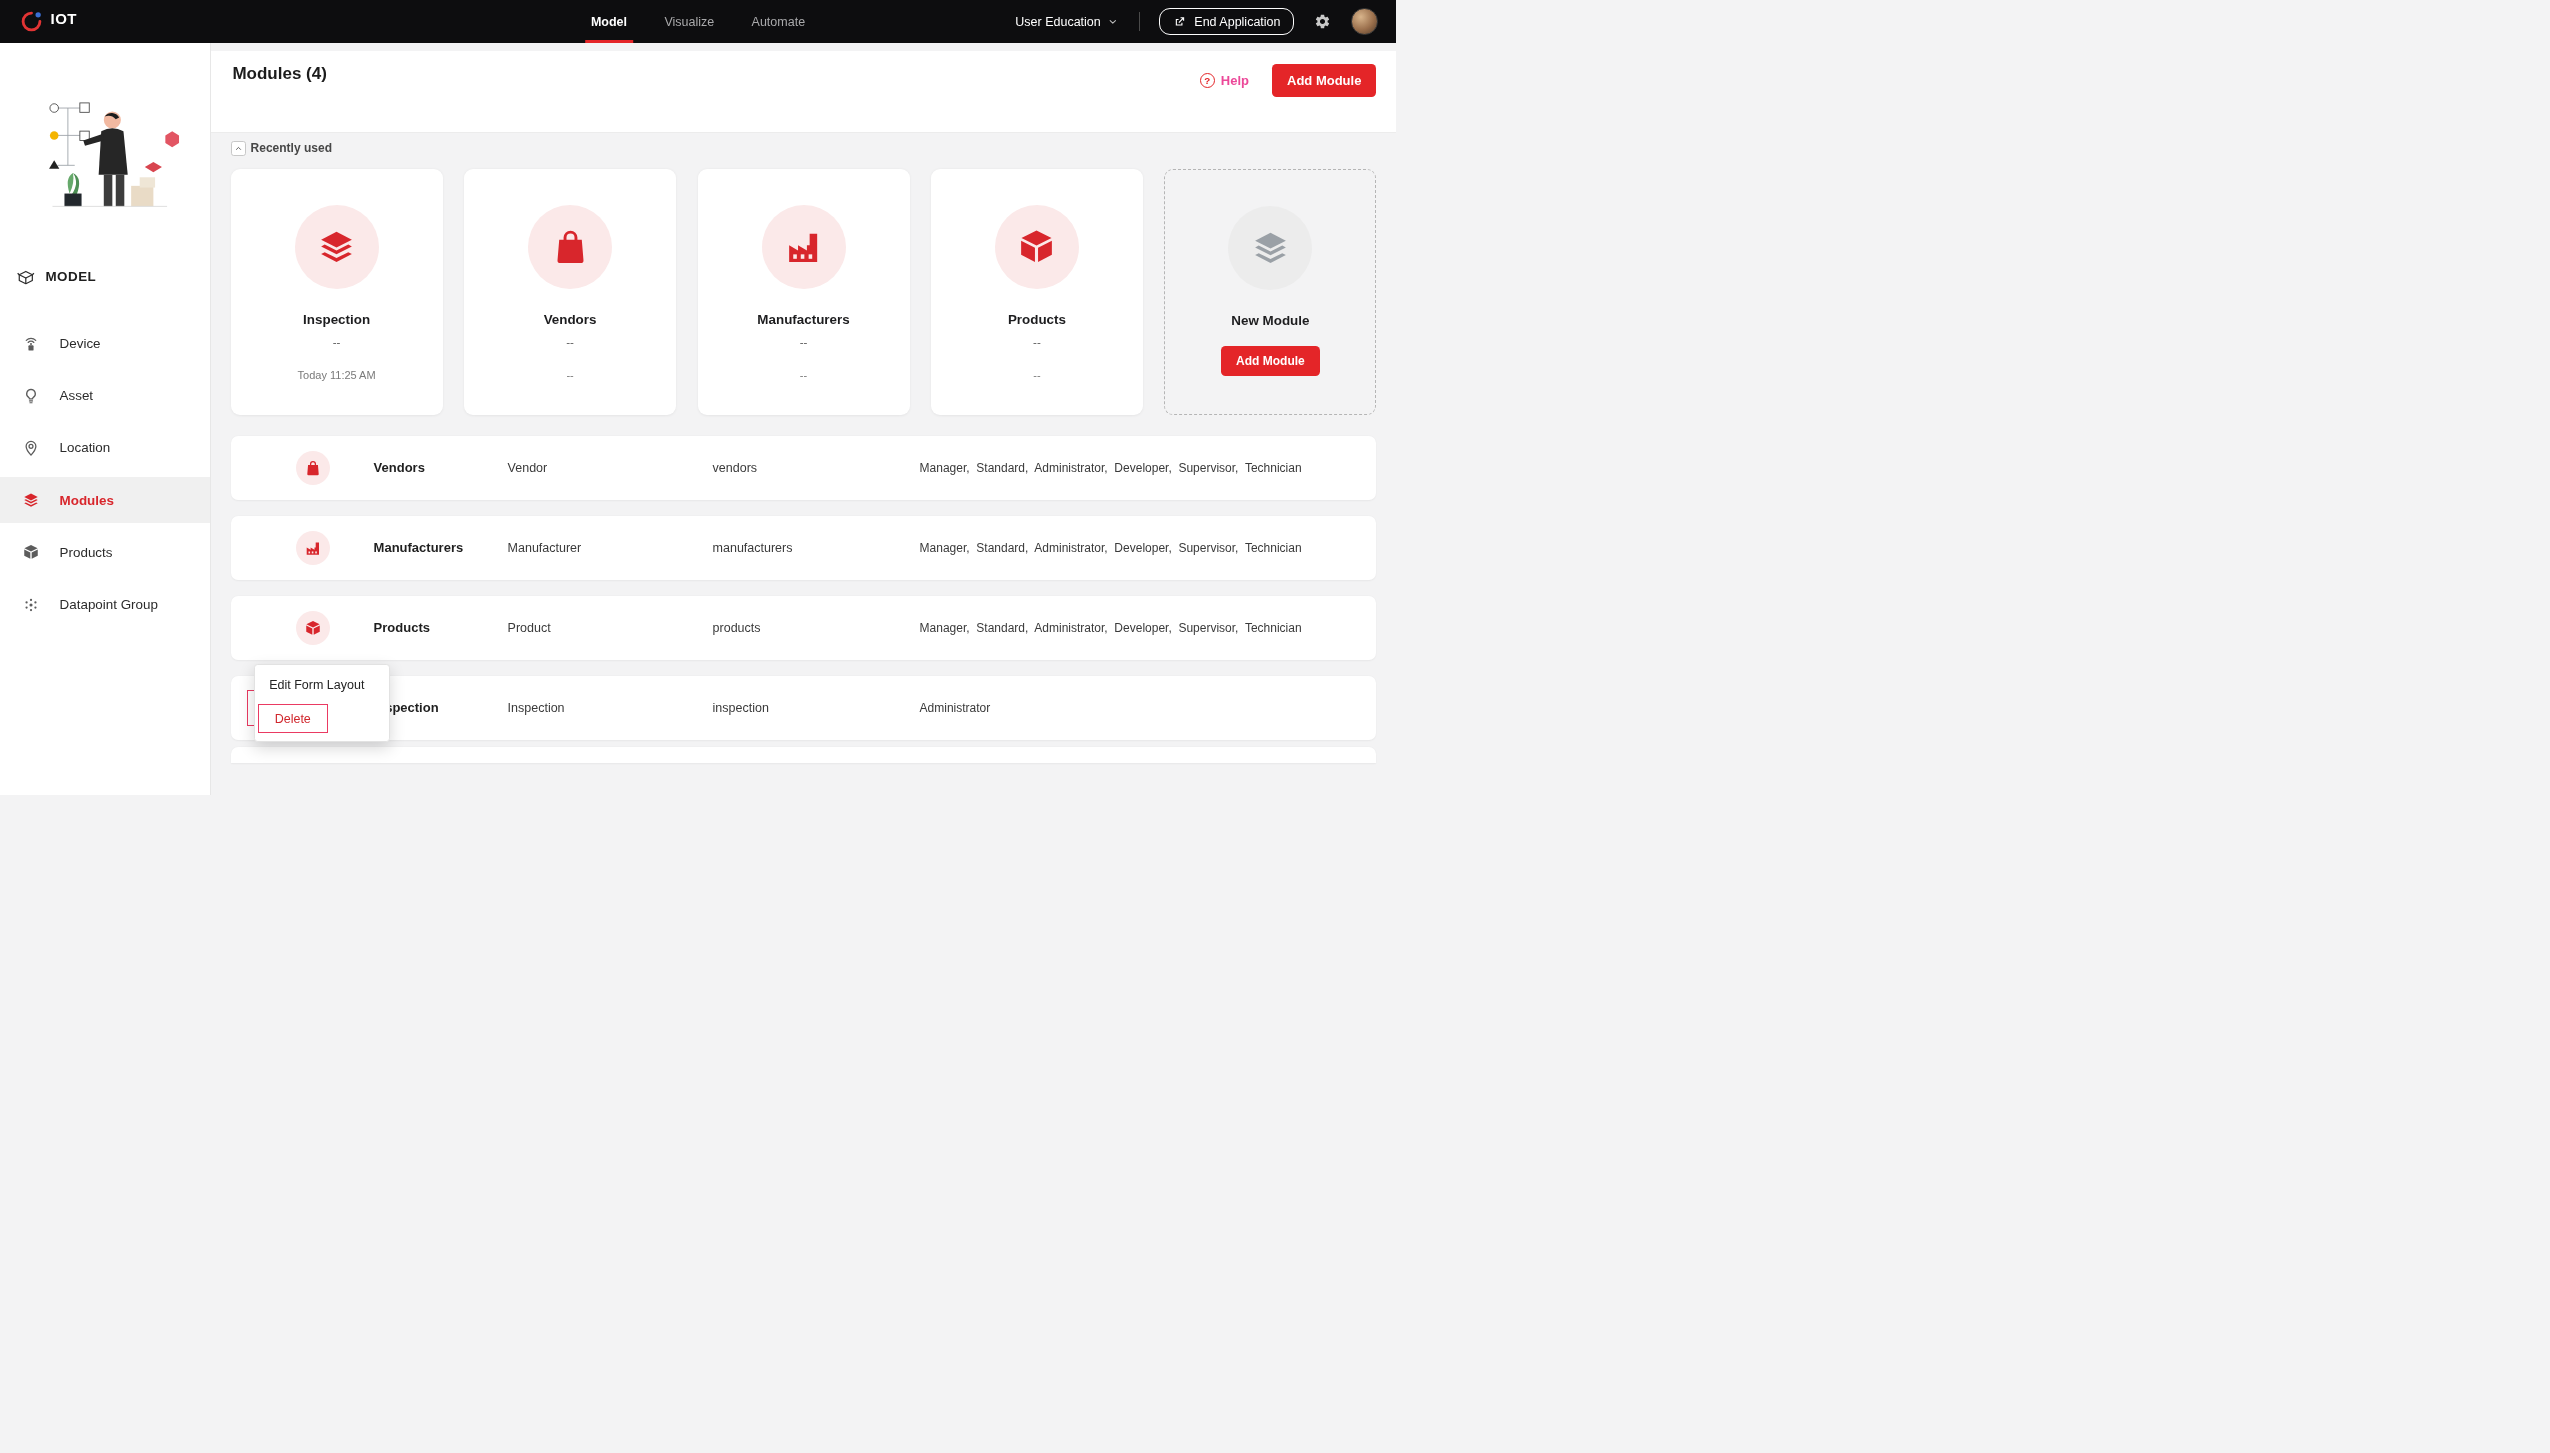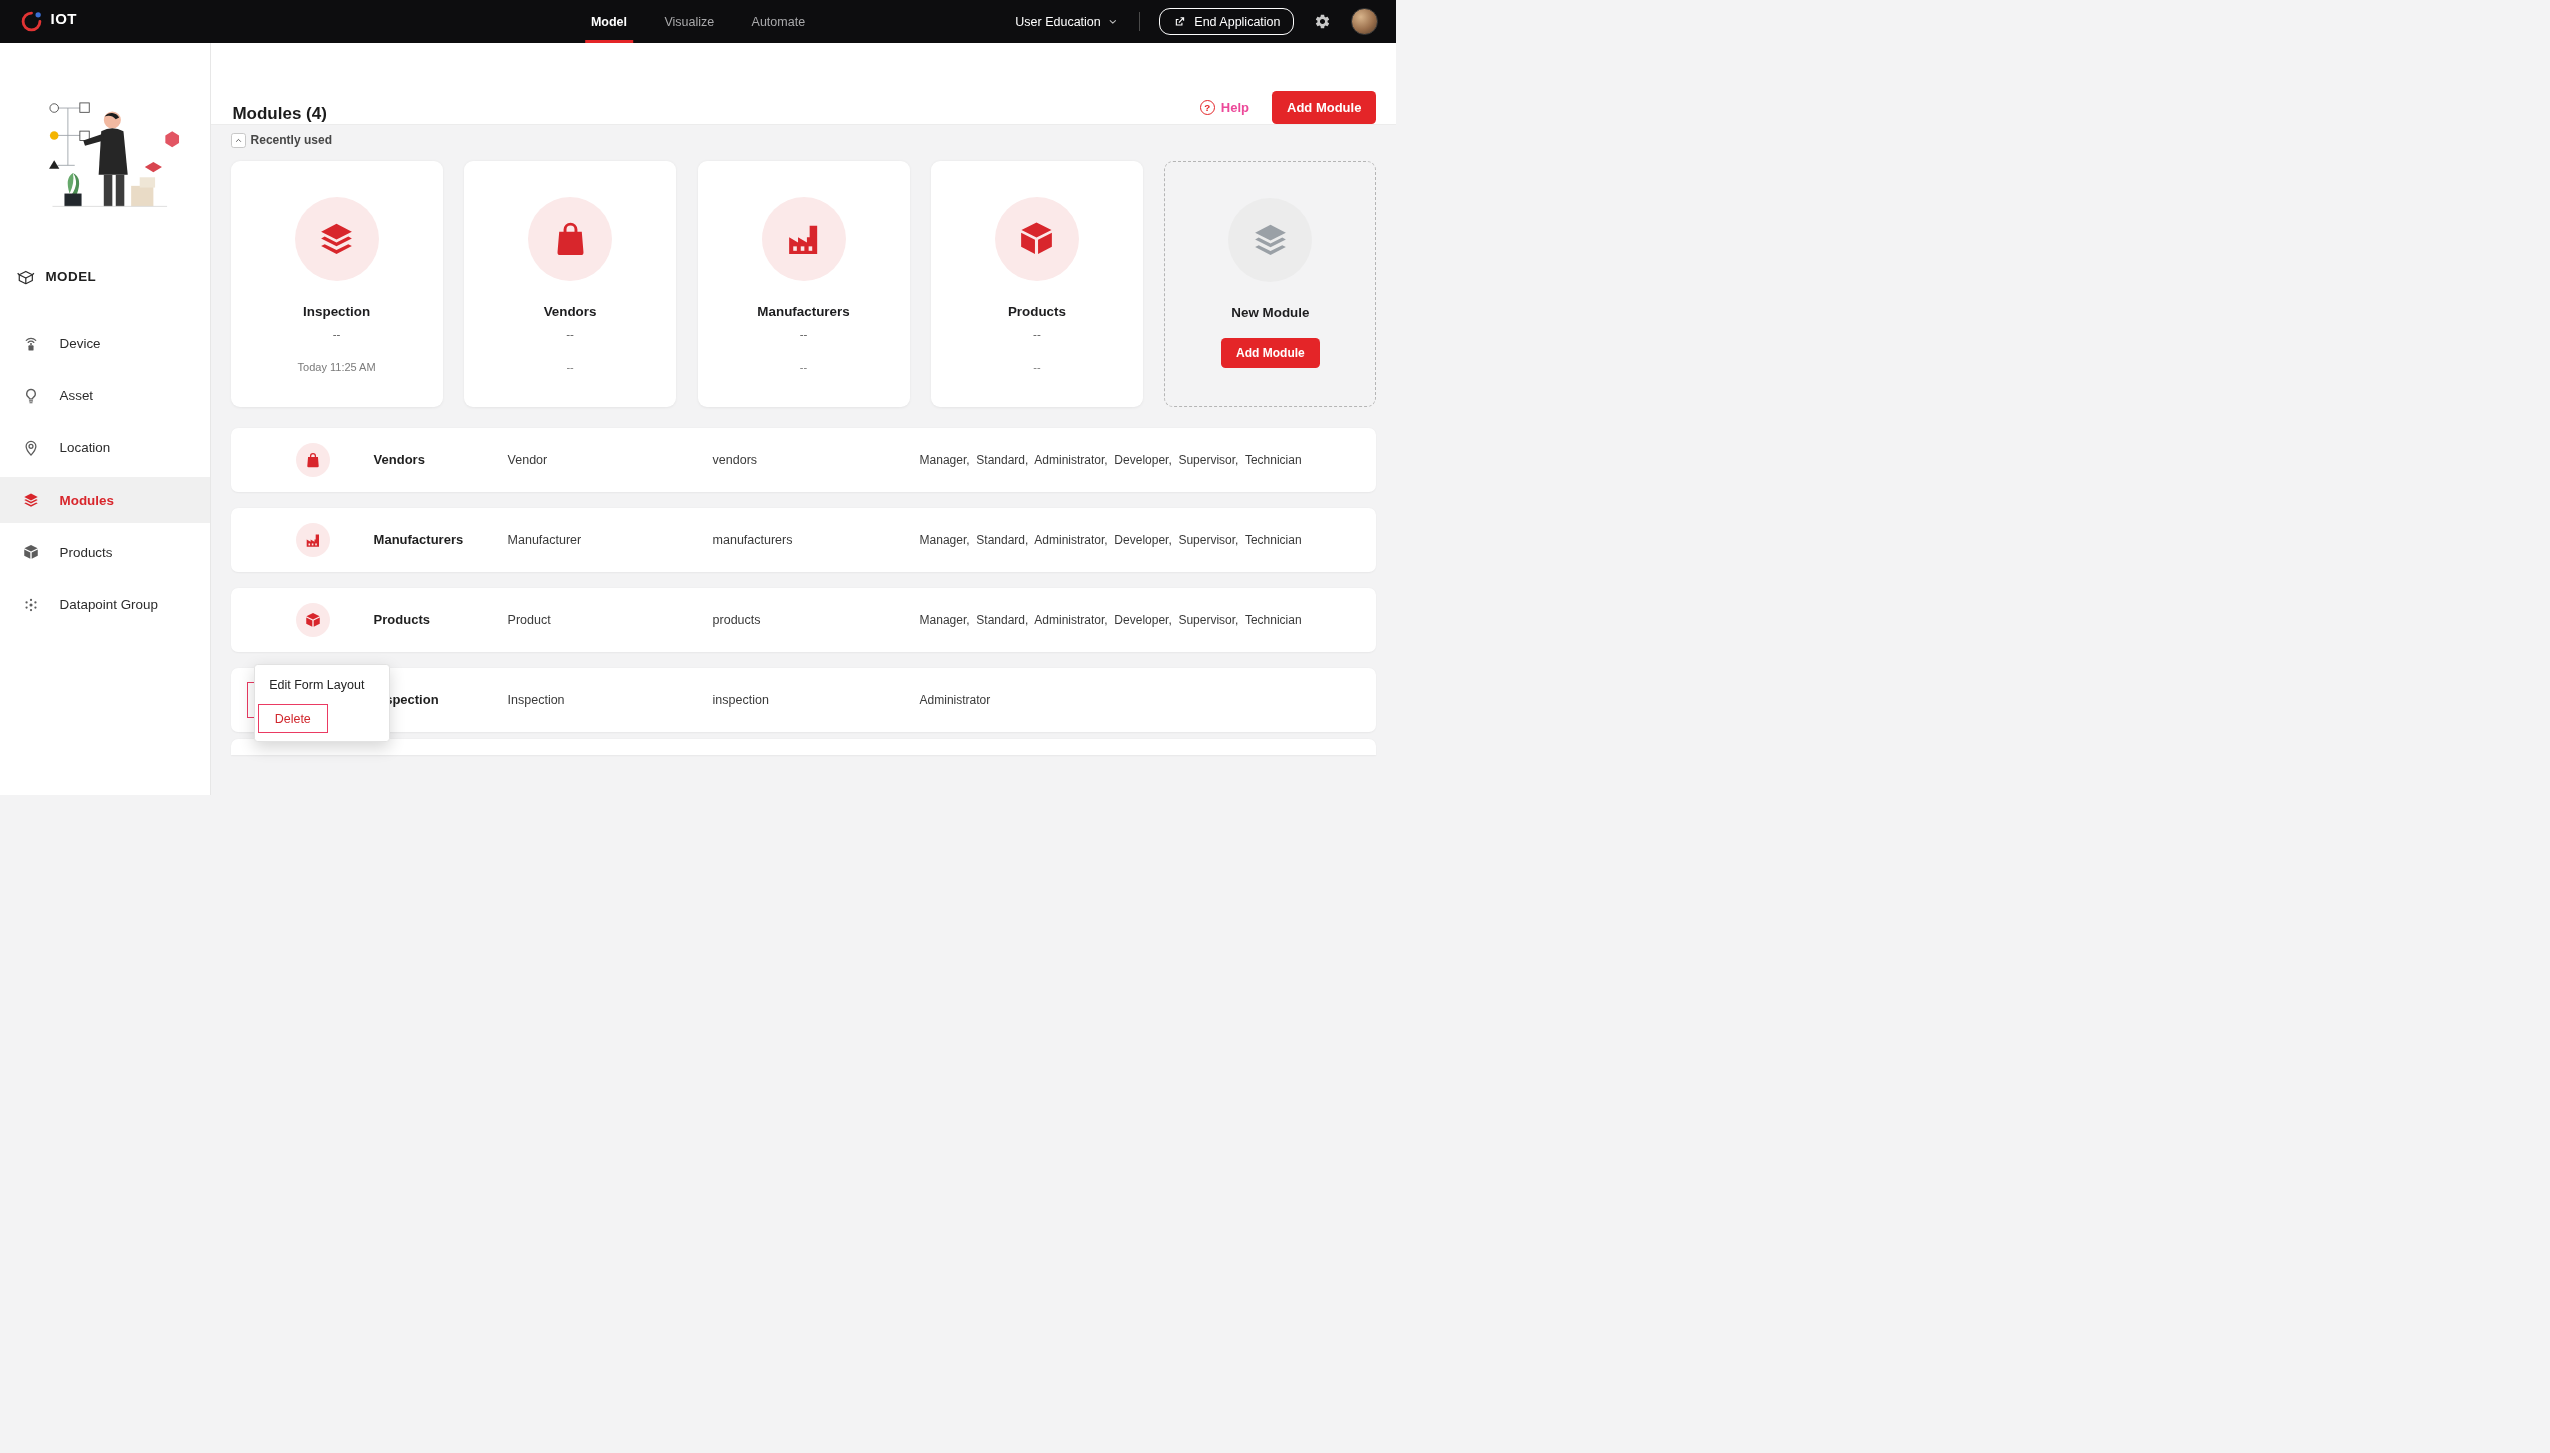--- a/index.html
+++ b/index.html
@@ -64,21 +64,21 @@
   .side-ic{width:18px; height:18px; color:#5c5c5c; flex:0 0 auto;}
   .side-label{margin-left:19.6px; font-size:13.4px; color:#2b2b2b;}
   .side-item.active{background:#f0f0f0;}
   .side-item.active .side-ic{color:#d8262c;}
   .side-item.active .side-label{color:#d8262c; font-weight:bold;}
 
   
   .main{position:absolute; top:43px; left:211px; right:0; bottom:0; overflow:hidden;}
   .page-header{
     height:82px; background:#fff; border-bottom:0.9px solid #ececec;
-    display:flex; align-items:flex-end; padding:12.5px 19.6px 0 21.4px;
+    display:flex; align-items:flex-start; padding:12.5px 19.6px 0 21.4px;margin-top:8px;
   }
   .page-title{font-size:17px; font-weight:bold; color:#1c1c1c;}
   .header-right{margin-left:auto; display:flex; align-items:center; gap:23px;}
   .help-link{display:flex; align-items:center; gap:6.2px; background:none; border:none; cursor:pointer; font-family:inherit;}
   .help-q{
     width:15px; height:15px; border:1.3px solid #e42528; border-radius:50%;
     color:#e42528; font-size:9.8px; font-weight:bold; display:flex; align-items:center; justify-content:center;
   }
   .help-label{font-size:13px; color:#ec4899; font-weight:600;}
   .add-module-btn{

